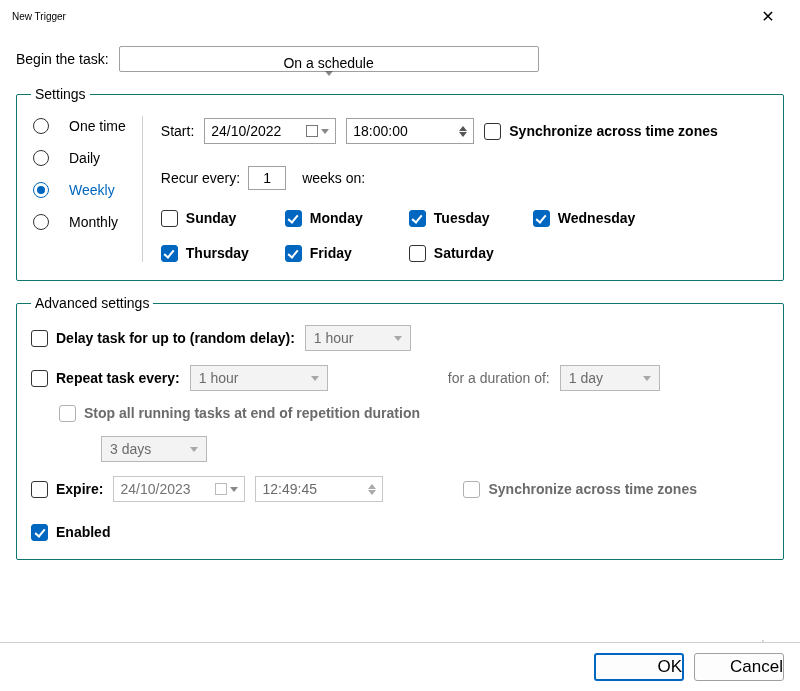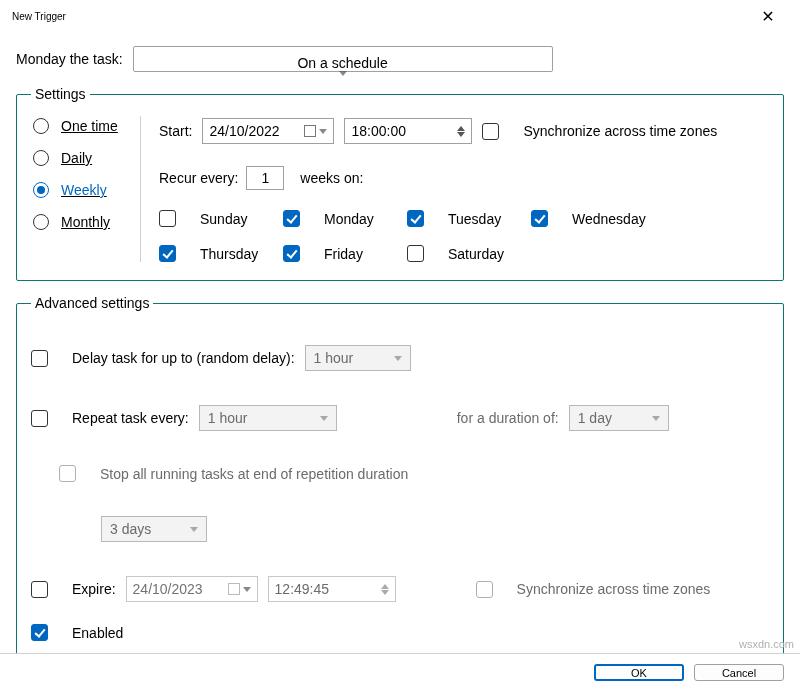--- a/index.html
+++ b/index.html
@@ -58,21 +58,21 @@
 legend { padding: 0 4px; font-size: 14px; }
 .settings-body { display: flex; gap: 18px; }
 .freq-col {
   display: flex;
   flex-direction: column;
   gap: 16px;
   padding: 2px 16px 0 2px;
   border-right: 1px solid #d0d0d0;
   min-width: 110px;
 }
-.radio { display: flex; align-items: center; gap: 12px; text-decoration: underline; }
+.radio { display: flex; align-items: center; gap: 20px; }
 .rdot {
   width: 16px; height: 16px;
   border: 1.2px solid #333;
   border-radius: 50%;
   display: flex; align-items: center; justify-content: center;
 }
 .rdot.sel { border-color: #0067c0; }
 .rdot.sel::after {
   content: "";
   width: 8px; height: 8px;
@@ -102,21 +102,21 @@
   display: flex; flex-direction: column;
   gap: 1px;
 }
 .spinner .up, .spinner .dn {
   width: 0; height: 0;
   border-left: 4px solid transparent;
   border-right: 4px solid transparent;
 }
 .spinner .up { border-bottom: 5px solid #555; }
 .spinner .dn { border-top: 5px solid #555; }
-.cb { display: flex; align-items: center; gap: 24px; }
+.cb { display: flex; gap: 8px; font-weight: bold; }
 .box {
   width: 17px; height: 17px;
   border: 1.3px solid #333;
   border-radius: 3px;
   display: flex; align-items: center; justify-content: center;
   background: #fff;
 }
 .box.checked {
   background: #0067c0;
   border-color: #0067c0;
@@ -136,21 +136,21 @@
   display: flex; align-items: center; justify-content: center;
   background: #fff;
 }
 .days {
   display: grid;
   grid-template-columns: repeat(4, 124px);
   row-gap: 18px;
   column-gap: 0;
 }
 .adv-body { display: flex; flex-direction: column; gap: 14px; }
-.ar { display: flex; align-items: center; gap: 10px; margin-top: 20px; }
+.ar { display: flex; align-items: center; gap: 10px; }
 .ddl {
   border: 1px solid #b8b8b8;
   background: #f3f3f3;
   color: #6b6b6b;
   height: 26px;
   display: flex; align-items: center; justify-content: space-between;
   padding: 0 8px;
   gap: 10px;
 }
 .ddl .chev { border-top-color: #888; }
@@ -169,41 +169,41 @@
   padding: 10px 16px;
   display: flex;
   justify-content: flex-end;
   gap: 10px;
   position: absolute;
   bottom: 0; left: 0; right: 0;
   background: #fff;
 }
 .btn {
   min-width: 90px;
-  height: 17px;
+  height: 28px;
   border: 1px solid #a0a0a0;
   background: #fdfdfd;
   border-radius: 3px;
-  display: flex; align-items: center; justify-content: center;
-  font-size: 11px;
+  display: flex; align-items: center; justify-content: flex-end;
+  font-size: 17px;
 }
 .btn.primary { border: 2px solid #0067c0; }
 </style>
 </head>
 <body>
 
 <div class="titlebar">
   <span class="title">New Trigger</span>
   <span class="close">✕</span>
 </div>
 
 <div class="content">
 
   <div class="row">
-    <span>Monday the task:</span>
+    <span>Begin the task:</span>
     <div class="select">
       <span>On a schedule</span>
       <span class="chev"></span>
     </div>
   </div>
 
   <fieldset>
     <legend>Settings</legend>
     <div class="settings-body">
       <div class="freq-col">

